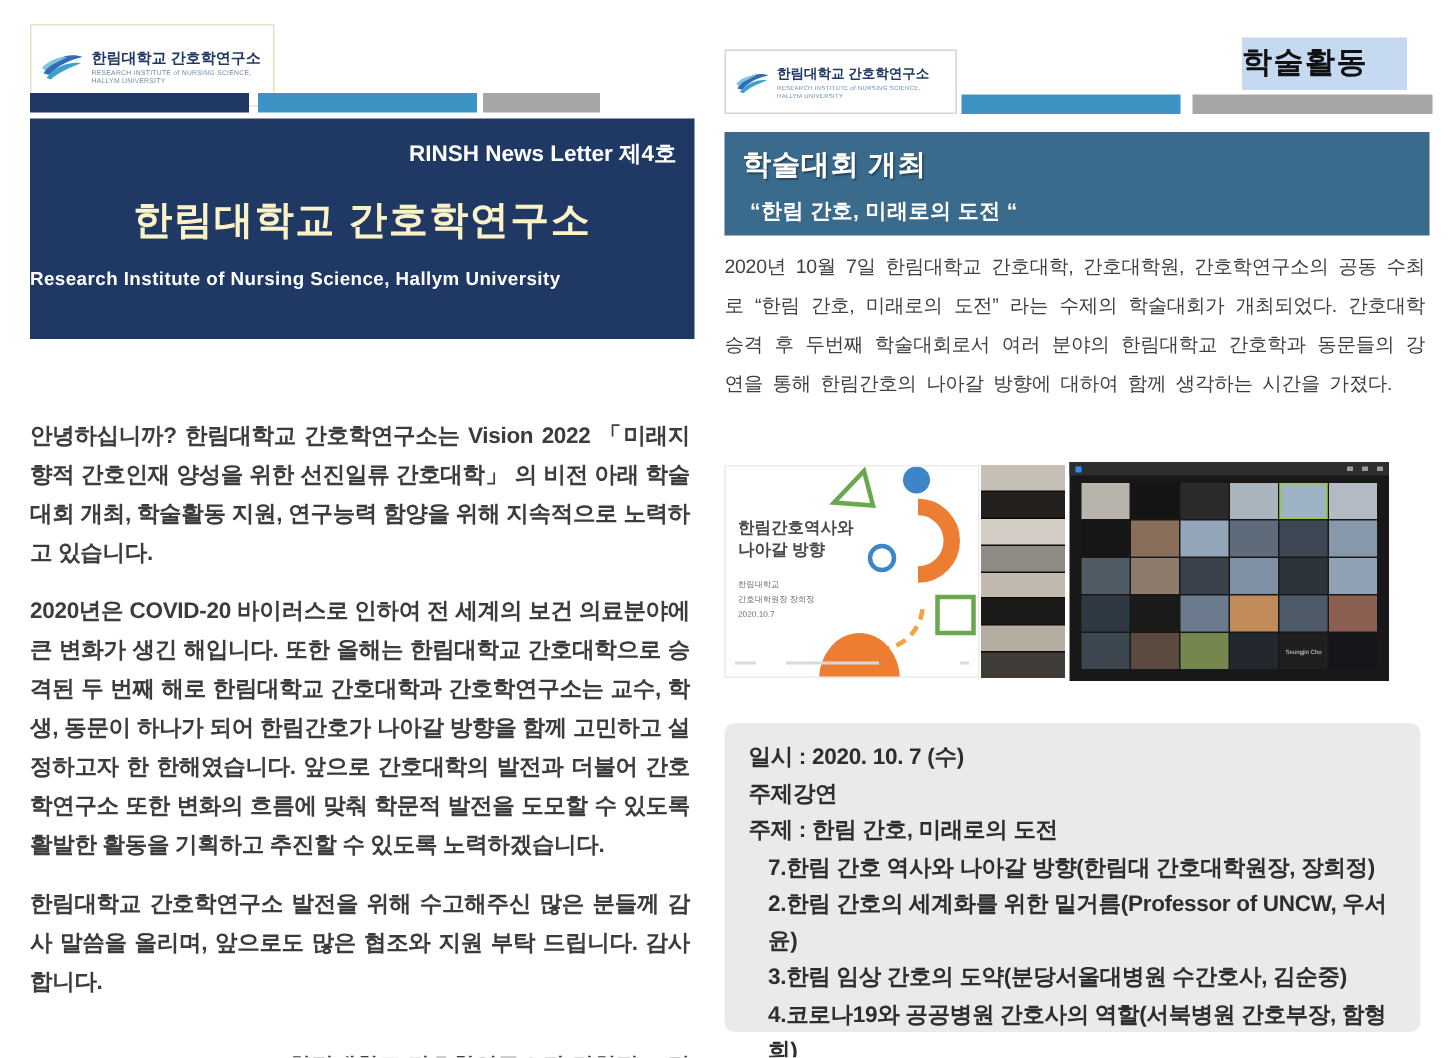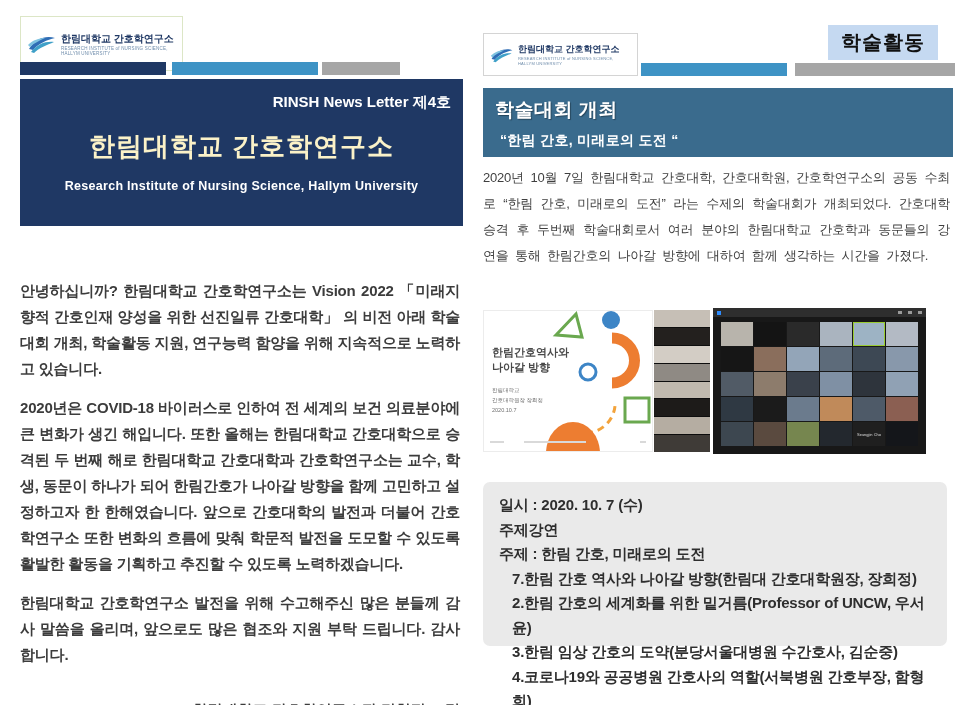--- a/index.html
+++ b/index.html
@@ -22,32 +22,32 @@
   #bar-l-blue{left:172px;width:146px;background:var(--bar-blue);}
   #bar-l-gray{left:322px;width:78px;background:var(--bar-gray);}
   #bar-r-blue{left:641px;top:63px;width:146px;background:var(--bar-blue);}
   #bar-r-gray{left:795px;top:63px;width:160px;background:var(--bar-gray);}
 
   
   #masthead{position:absolute;left:20px;top:79px;width:443px;height:147px;background:var(--navy);color:#fff;text-decoration:underline;}
   #masthead .issue{position:absolute;top:14px;right:12px;font-size:15px;font-weight:bold;}
   #masthead .title{position:absolute;top:50px;left:0;right:0;text-align:center;color:var(--cream);
         font-size:26px;font-weight:800;letter-spacing:1px;}
-  #masthead .subtitle{position:absolute;top:100px;left:0;right:0;text-align:center;
+  #masthead .subtitle{position:absolute;top:100px;left:0;right:0;
         font-size:12.5px;font-weight:bold;letter-spacing:.3px;}
 
   
   #letter-body{position:absolute;left:20px;top:278px;width:440px;color:var(--ink);}
   #letter-body p{margin:0 0 13px 0;font-size:15px;line-height:26px;font-weight:700;
         text-align:justify;letter-spacing:-0.2px;}
   #signature{margin-top:33px;text-align:right;font-size:15px;font-weight:700;color:var(--ink);}
 
   
   #badge{position:absolute;left:828px;top:25px;width:110px;height:35px;background:var(--badge-bg);
-        color:#111;font-size:20px;font-weight:800;text-align:center;line-height:35px;letter-spacing:1px;}
+        color:#111;font-size:20px;font-weight:800;line-height:35px;letter-spacing:1px;}
   #section-head{position:absolute;left:483px;top:88px;width:470px;height:69px;background:var(--teal);
         color:#fff;box-sizing:border-box;padding:9px 12px;}
   #section-head .h1{font-size:19px;font-weight:800;text-shadow:1px 1px 1px rgba(0,0,0,.35);letter-spacing:.5px;}
   #section-head .h2{font-size:14px;font-weight:700;margin-top:9px;padding-left:5px;letter-spacing:.3px;}
   #right-para{position:absolute;left:483px;top:165px;width:467px;}
   #right-para p{margin:0;font-size:13px;line-height:26px;color:#3f3f3f;text-align:justify;
         word-spacing:3px;letter-spacing:-0.2px;}
 
   
   #slide-img{position:absolute;left:483px;top:310px;width:170px;height:142px;background:#fff;
@@ -63,21 +63,21 @@
   #zoom-titlebar{position:absolute;left:0;top:0;right:0;height:9px;background:#2e2e2e;}
   #zoom-titlebar .appdot{position:absolute;left:4px;top:3px;width:4px;height:4px;background:#2d8cff;}
   #zoom-titlebar .wc{position:absolute;top:3px;width:4px;height:3px;background:#9a9a9a;}
   #zoom-grid{position:absolute;left:8px;right:8px;top:14px;height:124px;display:grid;
         grid-template-columns:repeat(6,1fr);grid-auto-rows:1fr;gap:1px;}
   #zoom-grid .tile{position:relative;display:flex;align-items:center;justify-content:center;}
   #zoom-grid .tile.active{outline:1px solid #9acd32;outline-offset:-1px;}
   #zoom-grid .tile span{font-size:4px;color:#ddd;white-space:nowrap;}
 
   
-  #schedule-box{position:absolute;left:483px;top:482px;width:464px;height:164px;background:var(--box-gray);
+  #schedule-box{position:absolute;left:483px;top:482px;width:464px;height:206px;background:var(--box-gray);
         border-radius:7px;box-sizing:border-box;padding:11px 16px;color:#2e2e2e;}
   #schedule-box div{font-size:15px;line-height:24.5px;font-weight:700;letter-spacing:-0.2px;}
   #lecture-list div{padding-left:13px;}
 </style>
 </head>
 <body>
 
 <div id="page">
 
   <div id="left-logo" class="logo-box">
@@ -98,21 +98,21 @@
   <div id="bar-l-gray" class="bar"></div>
 
   <div id="masthead">
     <div class="issue">RINSH News Letter 제4호</div>
     <div class="title">한림대학교 간호학연구소</div>
     <div class="subtitle">Research Institute of Nursing Science, Hallym University</div>
   </div>
 
   <div id="letter-body">
       <p>안녕하십니까?  한림대학교 간호학연구소는 Vision 2022 「미래지향적 간호인재 양성을 위한 선진일류 간호대학」 의 비전 아래 학술대회 개최, 학술활동 지원, 연구능력 함양을 위해 지속적으로 노력하고 있습니다.</p>
-      <p>2020년은 COVID-18 바이러스로 인하여 전 세계의 보건 의료분야에 큰 변화가 생긴 해입니다. 또한 올해는 한림대학교 간호대학으로 승격된 두 번째 해로 한림대학교 간호대학과 간호학연구소는 교수, 학생, 동문이 하나가 되어 한림간호가 나아갈 방향을 함께 고민하고 설정하고자 한 한해였습니다. 앞으로 간호대학의 발전과 더불어 간호학연구소 또한 변화의 흐름에 맞춰 학문적 발전을 도모할 수 있도록 활발한 활동을 기획하고 추진할 수 있도록 노력하겠습니다.</p>
+      <p>2020년은 COVID-20 바이러스로 인하여 전 세계의 보건 의료분야에 큰 변화가 생긴 해입니다. 또한 올해는 한림대학교 간호대학으로 승격된 두 번째 해로 한림대학교 간호대학과 간호학연구소는 교수, 학생, 동문이 하나가 되어 한림간호가 나아갈 방향을 함께 고민하고 설정하고자 한 한해였습니다. 앞으로 간호대학의 발전과 더불어 간호학연구소 또한 변화의 흐름에 맞춰 학문적 발전을 도모할 수 있도록 활발한 활동을 기획하고 추진할 수 있도록 노력하겠습니다.</p>
       <p>한림대학교 간호학연구소 발전을 위해 수고해주신 많은 분들께 감사 말씀을 올리며, 앞으로도 많은 협조와 지원 부탁 드립니다. 감사합니다.</p>
       <div id="signature">한림대학교 간호학연구소장 김현정 드림</div>
     </div>
 
   <div id="right-logo" class="logo-box">
     <svg class="logo-swoosh" width="24" height="18" viewBox="0 0 30 22">
       <path d="M2 16 C8 5 20 2 28 5 C20 7 12 10 6 17 Z" fill="#2f6db5"></path>
       <path d="M4 19 C10 11 19 8 27 9 C20 12 12 15 7 20 Z" fill="#3fa0c8"></path>
       <path d="M1 12 C6 7 12 5 18 5 C12 8 7 10 3 14 Z" fill="#7fc3e0"></path>
     </svg>

